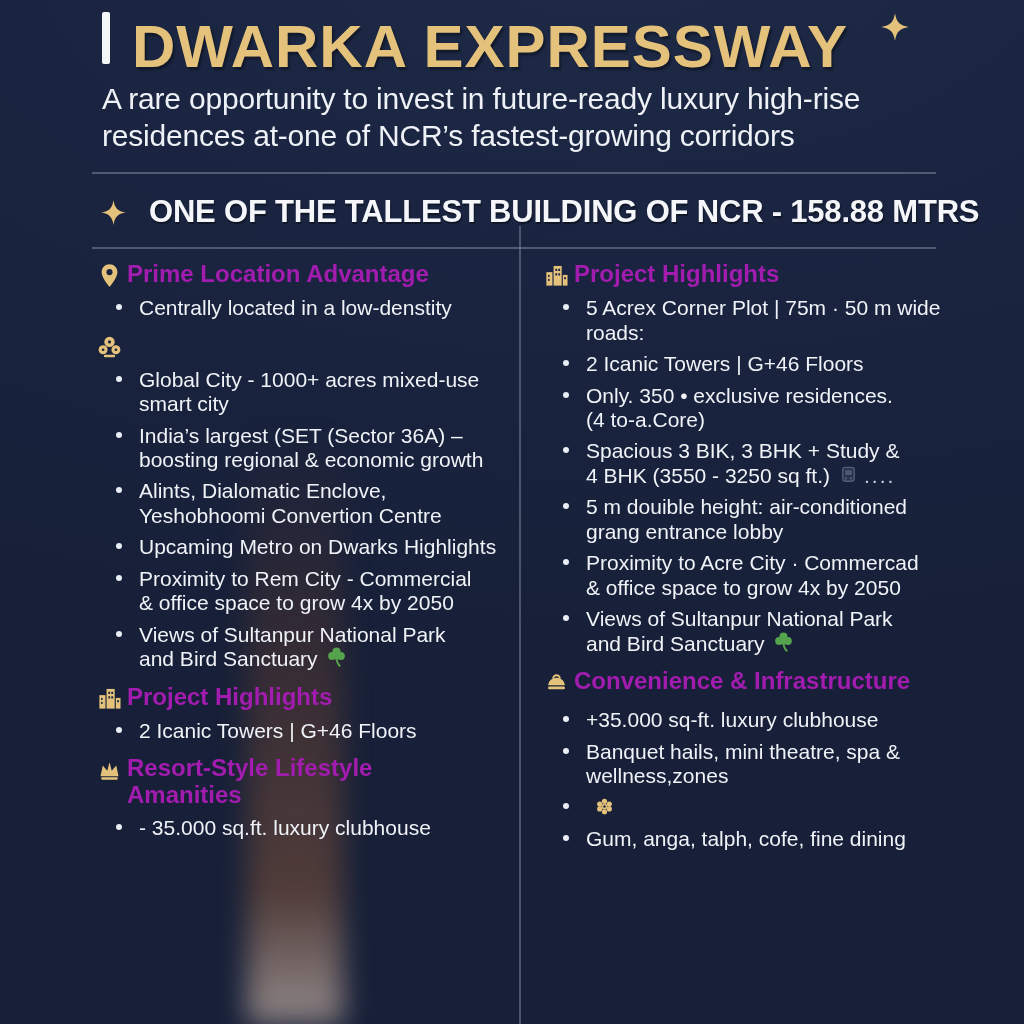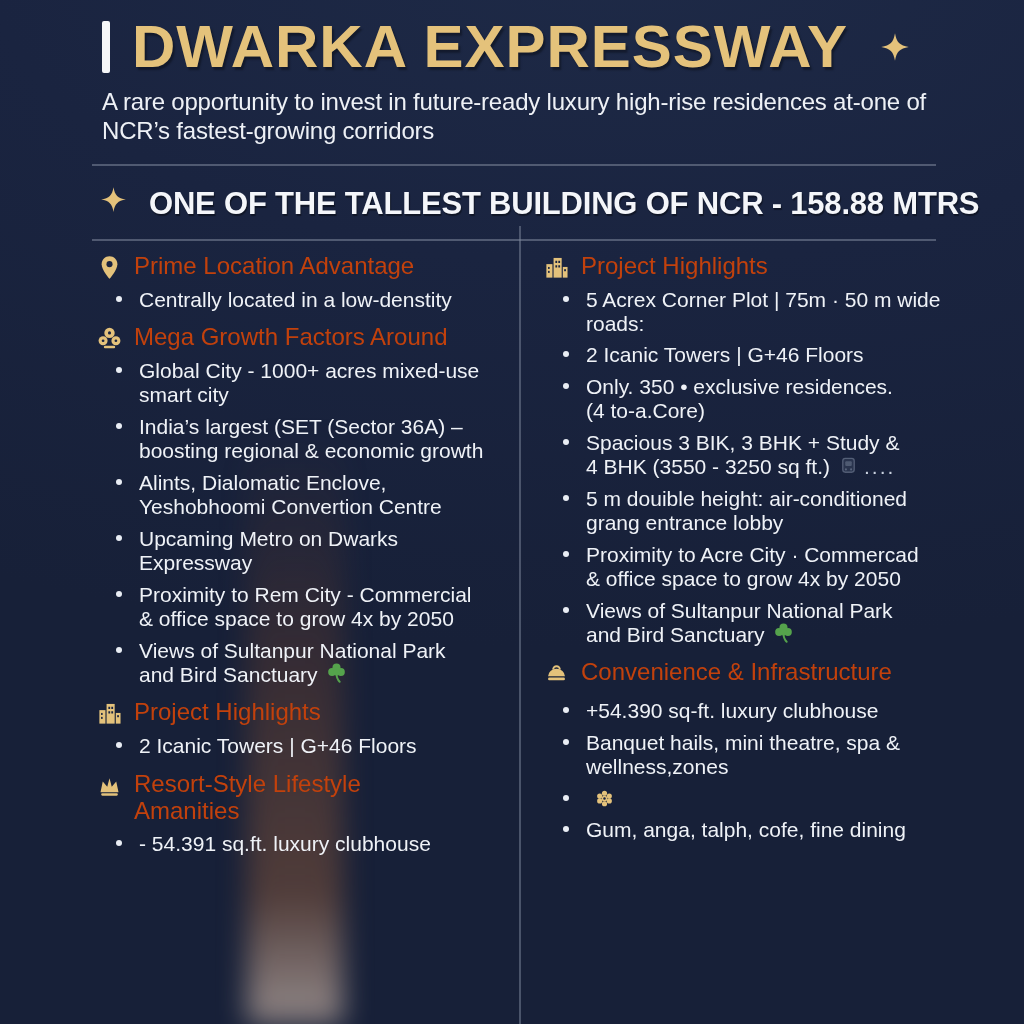--- a/index.html
+++ b/index.html
@@ -6,44 +6,44 @@
   body{
     width:1024px;height:1024px;overflow:hidden;position:relative;
     background:radial-gradient(1400px 700px at 60% -5%, #1e2a47 0%, #1a2440 45%, #172038 100%);
     font-family:"Liberation Sans",sans-serif;color:#f1f4f9;
   }
   .glow-streak{position:absolute;left:247px;top:430px;width:96px;height:594px;z-index:0;
     background:linear-gradient(180deg,rgba(110,65,40,0) 0%,rgba(120,70,45,.33) 40%,rgba(150,95,60,.45) 78%,rgba(232,205,185,.55) 97%);
     filter:blur(14px);pointer-events:none}
   .content{position:relative;z-index:1}
 
-  .title-row{display:flex;align-items:center;gap:22px;padding:12px 0 0 102px}
+  .title-row{display:flex;align-items:flex-start;gap:22px;padding:12px 0 0 102px}
   .accent-bar{width:8px;height:52px;background:#f5f6f8;border-radius:2px;flex:none}
   h1{margin:0;font-size:60px;font-weight:700;color:#e4c27b;letter-spacing:1px;
      text-shadow:2px 3px 2px rgba(0,0,0,.35);white-space:nowrap}
   .t-sparkle{width:30px;height:30px;margin-left:10px;flex:none}
   .t-sparkle svg,.banner-sparkle svg{display:block;width:100%;height:100%}
 
-  .subtitle{margin:6px 80px 0 102px;font-size:24px;line-height:1.22;color:#eef1f6;letter-spacing:-.2px}
+  .subtitle{margin:0 80px 0 102px;font-size:30px;line-height:1.22;color:#eef1f6;letter-spacing:-.2px}
   .rule{border:none;border-top:2px solid rgba(125,135,155,.55);margin:18px 88px 0 92px}
   .rule.rule2{margin-top:17px}
 
-  .banner-row{display:flex;gap:22px;margin:20px 0 0 100px}
+  .banner-row{display:flex;align-items:center;gap:22px;margin:20px 0 0 100px}
   .banner-sparkle{width:27px;height:27px;flex:none}
   .banner-text{font-size:31px;font-weight:700;color:#f4f6fa;letter-spacing:-.2px;
     text-shadow:1px 2px 1px rgba(0,0,0,.4);white-space:nowrap}
 
   main{display:flex;position:relative}
   .col-left{width:420px;margin-left:96px}
   .col-right{width:466px;margin-left:27px}
   .column-divider{position:absolute;left:519px;top:226px;width:2px;height:798px;
     background:rgba(125,135,155,.5);z-index:1}
 
   .section{margin-top:12px}
-  .heading{display:flex;gap:11px;color:#c2410c;font-size:24px;font-weight:400;line-height:1.12}
+  .heading{display:flex;gap:4px;color:#a21caf;font-size:24px;font-weight:700;line-height:1.12}
   .h-icon{width:27px;height:27px;flex:none;margin-top:1px}
   .h-icon svg{width:27px;height:27px;display:block}
   .h-title{white-space:pre-line}
 
   .bullets{list-style:none;margin:7px 0 0 0;padding:0 0 0 43px;display:flex;flex-direction:column;gap:7px}
   .bullets li{position:relative;font-size:21px;line-height:1.165;color:#eff2f7}
   .bullets li::before{content:"";position:absolute;left:-23px;top:8px;width:6px;height:6px;border-radius:50%;background:#e9edf4}
   .b-text{white-space:pre-line}
   .sfx-icon{display:inline-block;width:23px;height:23px;vertical-align:-4px;margin-left:7px}
   .sfx-icon svg{width:23px;height:23px;display:block}
@@ -100,30 +100,29 @@
               <svg viewBox="0 0 24 24">
                 <circle cx="12" cy="7" r="4.6" fill="#e4c27b"></circle>
                 <circle cx="6.3" cy="14" r="4" fill="#e4c27b"></circle>
                 <circle cx="17.7" cy="14" r="4" fill="#e4c27b"></circle>
                 <circle cx="12" cy="7" r="1.4" fill="#1a2440"></circle>
                 <circle cx="6.3" cy="14" r="1.2" fill="#1a2440"></circle>
                 <circle cx="17.7" cy="14" r="1.2" fill="#1a2440"></circle>
                 <rect x="7" y="18.5" width="10" height="2.2" rx="1" fill="#e4c27b"></rect>
               </svg>
             </span>
-            <span class="h-title">Mega Growth Factors Around</span>
           </div>
           <ul class="bullets">
             <li><span class="b-text">Global City - 1000+ acres mixed-use
 smart city</span></li>
             <li><span class="b-text">India’s largest (SET (Sector 36A) –
 boosting regional &amp; economic growth</span></li>
             <li><span class="b-text">Alints, Dialomatic Enclove,
 Yeshobhoomi Convertion Centre</span></li>
-            <li><span class="b-text">Upcaming Metro on Dwarks Expressway</span></li>
+            <li><span class="b-text">Upcaming Metro on Dwarks Highlights</span></li>
             <li><span class="b-text">Proximity to Rem City - Commercial
 &amp; office space to grow 4x by 2050</span></li>
             <li><span class="b-text">Views of Sultanpur National Park
 and Bird Sanctuary</span><span class="sfx-icon"><svg viewBox="0 0 24 24">
                   <circle cx="7.4" cy="9.4" r="4.1" fill="#55a34c"></circle>
                   <circle cx="16.6" cy="9.4" r="4.1" fill="#55a34c"></circle>
                   <circle cx="12" cy="4.8" r="4.2" fill="#55a34c"></circle>
                   <circle cx="12" cy="9.8" r="3.2" fill="#55a34c"></circle>
                   <path d="M12 11 C12 15 13.2 17.5 15.3 19.6" fill="none" stroke="#55a34c" stroke-width="2.1" stroke-linecap="round"></path>
                 </svg></span></li>
@@ -156,21 +155,21 @@
             <span class="h-icon">
               <svg viewBox="0 0 24 24">
                 <path d="M4 18 L6 8.5 L10 13 L12 5.5 L14 13 L18 8.5 L20 18 Z" fill="#e4c27b"></path>
                 <rect x="4.6" y="18.8" width="14.8" height="2.2" rx="1" fill="#e4c27b"></rect>
               </svg>
             </span>
             <span class="h-title">Resort-Style Lifestyle
 Amanities</span>
           </div>
           <ul class="bullets">
-            <li><span class="b-text">- 54.391 sq.ft. luxury clubhouse</span></li>
+            <li><span class="b-text">- 35.000 sq.ft. luxury clubhouse</span></li>
           </ul>
         </section>
       </div>
     <div class="col-right">
         <section class="section">
           <div class="heading">
             <span class="h-icon">
               <svg viewBox="0 0 24 24">
                 <rect x="3" y="9" width="5.4" height="12" fill="#e4c27b"></rect>
                 <rect x="9.4" y="3.5" width="7.2" height="17.5" fill="#e4c27b"></rect>
@@ -220,21 +219,21 @@
                 <path d="M9 8.5 a3 3 0 0 1 6 0" fill="none" stroke="#e4c27b" stroke-width="1.7"></path>
                 <path d="M4.5 14.5 a7.5 6.8 0 0 1 15 0 z" fill="#e4c27b"></path>
                 <rect x="4.5" y="15.6" width="15" height="2.4" rx="1.2" fill="#e4c27b"></rect>
               </svg>
             </span>
             <span class="h-title">Convenience &amp; Infrastructure</span>
           </div>
         </section>
         <section class="section">
           <ul class="bullets">
-            <li><span class="b-text">+54.390 sq-ft. luxury clubhouse</span></li>
+            <li><span class="b-text">+35.000 sq-ft. luxury clubhouse</span></li>
             <li><span class="b-text">Banquet hails, mini theatre, spa &amp;
 wellness,zones</span></li>
             <li><span class="sfx-icon"><svg viewBox="0 0 24 24">
                   <circle cx="12" cy="6.5" r="2.7" fill="#e4c27b"></circle>
                   <circle cx="17" cy="9.5" r="2.7" fill="#e4c27b"></circle>
                   <circle cx="17" cy="14.5" r="2.7" fill="#e4c27b"></circle>
                   <circle cx="12" cy="17.5" r="2.7" fill="#e4c27b"></circle>
                   <circle cx="7" cy="14.5" r="2.7" fill="#e4c27b"></circle>
                   <circle cx="7" cy="9.5" r="2.7" fill="#e4c27b"></circle>
                   <circle cx="12" cy="12" r="3" fill="#e4c27b"></circle>

